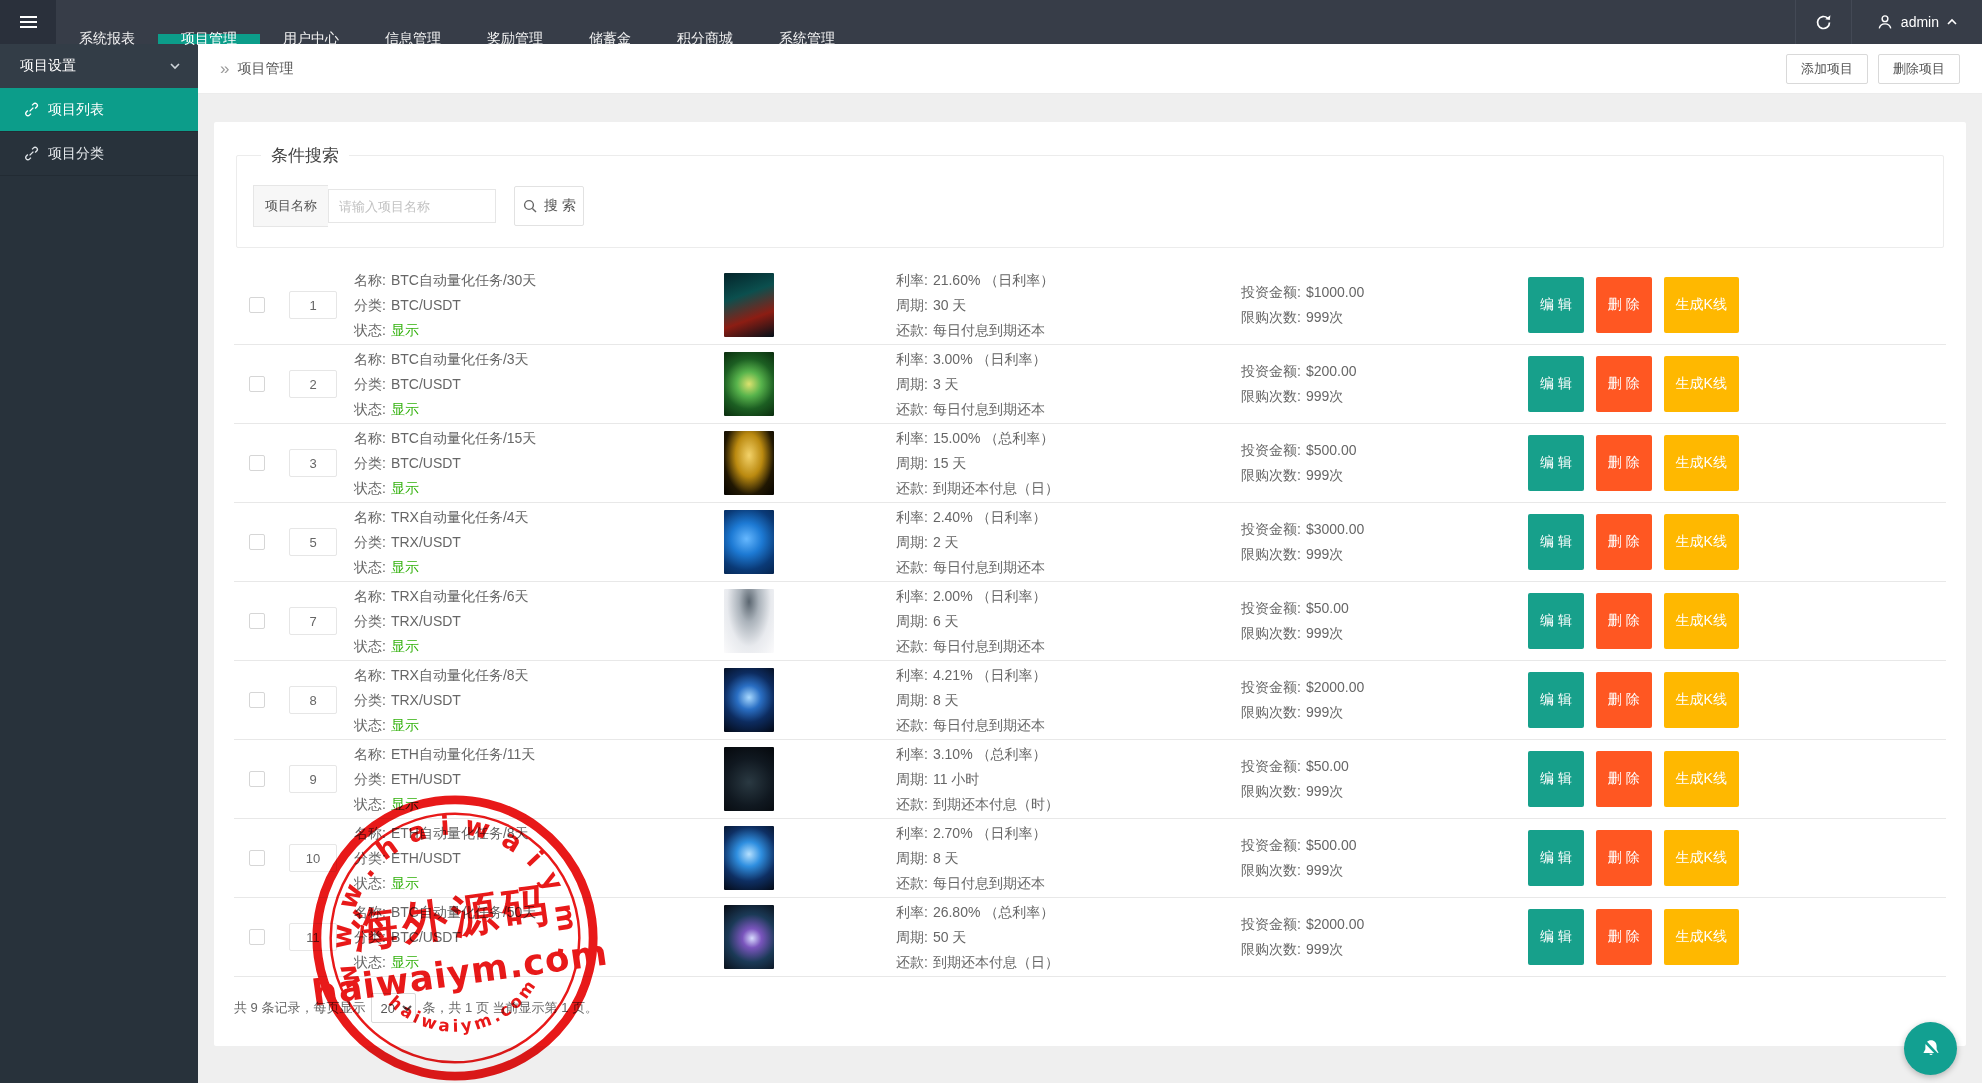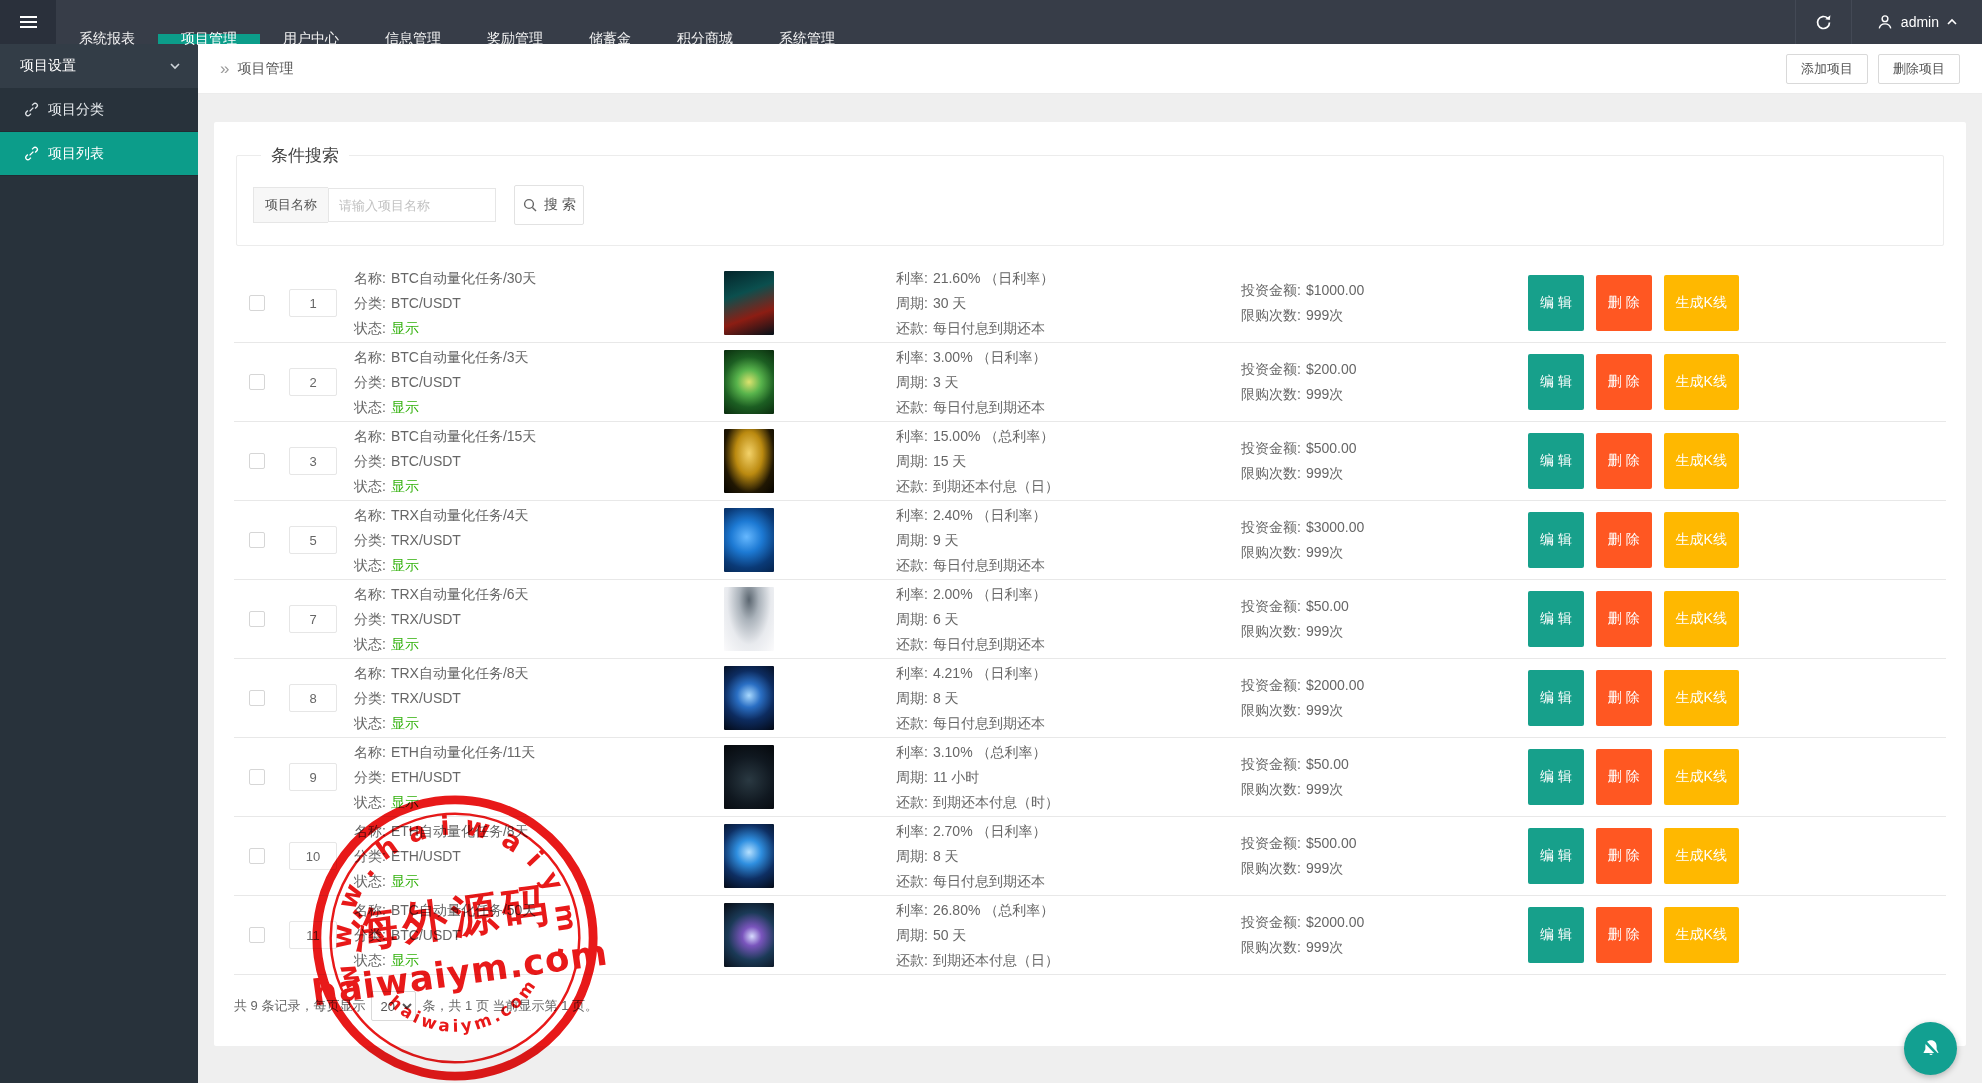--- a/index.html
+++ b/index.html
@@ -35,21 +35,21 @@
   .crumb-actions { margin-left:auto; display:flex; gap:10px; }
   .ghost-btn { height:30px; padding:0 14px; background:#fff; border:1px solid #d9d9d9; border-radius:2px; font-size:13px; color:#555; cursor:pointer; }
 
   .content { position:absolute; top:50px; left:0; right:0; bottom:0; background:#efefef; padding:28px 16px 0 16px; overflow:hidden; }
   .card { background:#fff; border-radius:2px; padding:22px 20px 18px 20px; height:924px; }
 
   
   fieldset.search-field { border:1px solid #ececec; border-radius:2px; padding:14px 16px 20px 16px; margin:0 2px; }
   fieldset.search-field legend { font-size:17px; color:#444; padding:0 10px; margin-left:8px; }
   .search-row { display:flex; align-items:center; margin-top:4px; }
-  .addon { height:36px; display:flex; align-items:center; padding:0 11px; background:#f7f7f7; border:1px solid #e6e6e6; border-right:none; font-size:13px; color:#555; }
+  .addon { height:42px; display:flex; align-items:center; padding:0 11px; background:#f7f7f7; border:1px solid #e6e6e6; border-right:none; font-size:13px; color:#555; }
   .search-input { height:34px; width:168px; border:1px solid #e6e6e6; padding:0 10px; font-size:13px; color:#333; outline:none; }
   .search-input::placeholder { color:#c2c2c2; }
   .search-btn { height:40px; margin-left:18px; padding:0 7px; background:#fff; border:1px solid #e2e2e2; border-radius:2px; font-size:14px; color:#555; display:flex; align-items:center; gap:6px; cursor:pointer; }
 
   
   .tbl { margin-top:18px; }
   .grid-row { display:grid; grid-template-columns:46px 66px 370px 172px 345px 287px 1fr; align-items:center; }
   .thead { background:#f2f2f2; height:50px; border-bottom:1px solid #e6e6e6; font-size:14px; color:#333; }
   .thead .hcell { padding-left:8px; }
   .sort-refresh { background:#0fa08c; color:#fff; border:none; border-radius:2px; font-size:12px; padding:5px 7px; cursor:pointer; white-space:nowrap; }
@@ -140,35 +140,35 @@
 </div>
 
 <div class="sidebar">
   <div class="side-group">
     <span>项目设置</span>
     <span class="grow"></span>
     <svg width="14" height="12" viewBox="0 0 14 12">
       <polyline points="3,4 7,8 11,4" fill="none" stroke="#cfd5da" stroke-width="1.6"></polyline>
     </svg>
   </div>
+  <div class="side-item active">
+    <svg width="15" height="15" viewBox="0 0 16 16">
+      <path d="M6 10 L10 6" fill="none" stroke="#fff" stroke-width="1.5"></path>
+      <path d="M8.6 3.6 L10.2 2 a2.3 2.3 0 0 1 3.3 3.3 L11.9 6.9" fill="none" stroke="#fff" stroke-width="1.5"></path>
+      <path d="M7.4 12.4 L5.8 14 a2.3 2.3 0 0 1-3.3-3.3 L4.1 9.1" fill="none" stroke="#fff" stroke-width="1.5"></path>
+    </svg>
+    <span>项目列表</span>
+  </div>
   <div class="side-item">
     <svg width="15" height="15" viewBox="0 0 16 16">
       <path d="M6 10 L10 6" fill="none" stroke="#dfe4e8" stroke-width="1.5"></path>
       <path d="M8.6 3.6 L10.2 2 a2.3 2.3 0 0 1 3.3 3.3 L11.9 6.9" fill="none" stroke="#dfe4e8" stroke-width="1.5"></path>
       <path d="M7.4 12.4 L5.8 14 a2.3 2.3 0 0 1-3.3-3.3 L4.1 9.1" fill="none" stroke="#dfe4e8" stroke-width="1.5"></path>
     </svg>
     <span>项目分类</span>
-  </div>
-  <div class="side-item active">
-    <svg width="15" height="15" viewBox="0 0 16 16">
-      <path d="M6 10 L10 6" fill="none" stroke="#fff" stroke-width="1.5"></path>
-      <path d="M8.6 3.6 L10.2 2 a2.3 2.3 0 0 1 3.3 3.3 L11.9 6.9" fill="none" stroke="#fff" stroke-width="1.5"></path>
-      <path d="M7.4 12.4 L5.8 14 a2.3 2.3 0 0 1-3.3-3.3 L4.1 9.1" fill="none" stroke="#fff" stroke-width="1.5"></path>
-    </svg>
-    <span>项目列表</span>
   </div>
 </div>
 
 <div class="main">
   <div class="crumb-bar">
     <span class="crumb-arrow">»</span>
     <span class="crumb-title">项目管理</span>
     <div class="crumb-actions">
       <button class="ghost-btn">添加项目</button>
       <button class="ghost-btn">删除项目</button>
@@ -295,21 +295,21 @@
     <div class="cell">
       <div><span class="lbl">名称:</span><span>TRX自动量化任务/4天</span></div>
       <div><span class="lbl">分类:</span><span>TRX/USDT</span></div>
       <div><span class="lbl">状态:</span><a class="status-link">显示</a></div>
     </div>
     <div class="cell">
                 <div class="cover cover-4"></div>
               </div>
     <div class="cell">
       <div><span class="lbl">利率:</span><span>2.40% （日利率）</span></div>
-      <div><span class="lbl">周期:</span><span>9 天</span></div>
+      <div><span class="lbl">周期:</span><span>2 天</span></div>
       <div><span class="lbl">还款:</span><span>每日付息到期还本</span></div>
     </div>
     <div class="cell">
       <div><span class="lbl">投资金额:</span><span>$3000.00</span></div>
       <div><span class="lbl">限购次数:</span><span>999次</span></div>
     </div>
     <div class="cell">
       <button class="act-btn act-edit">编 辑</button>
       <button class="act-btn act-del">删 除</button>
       <button class="act-btn act-kline">生成K线</button>

